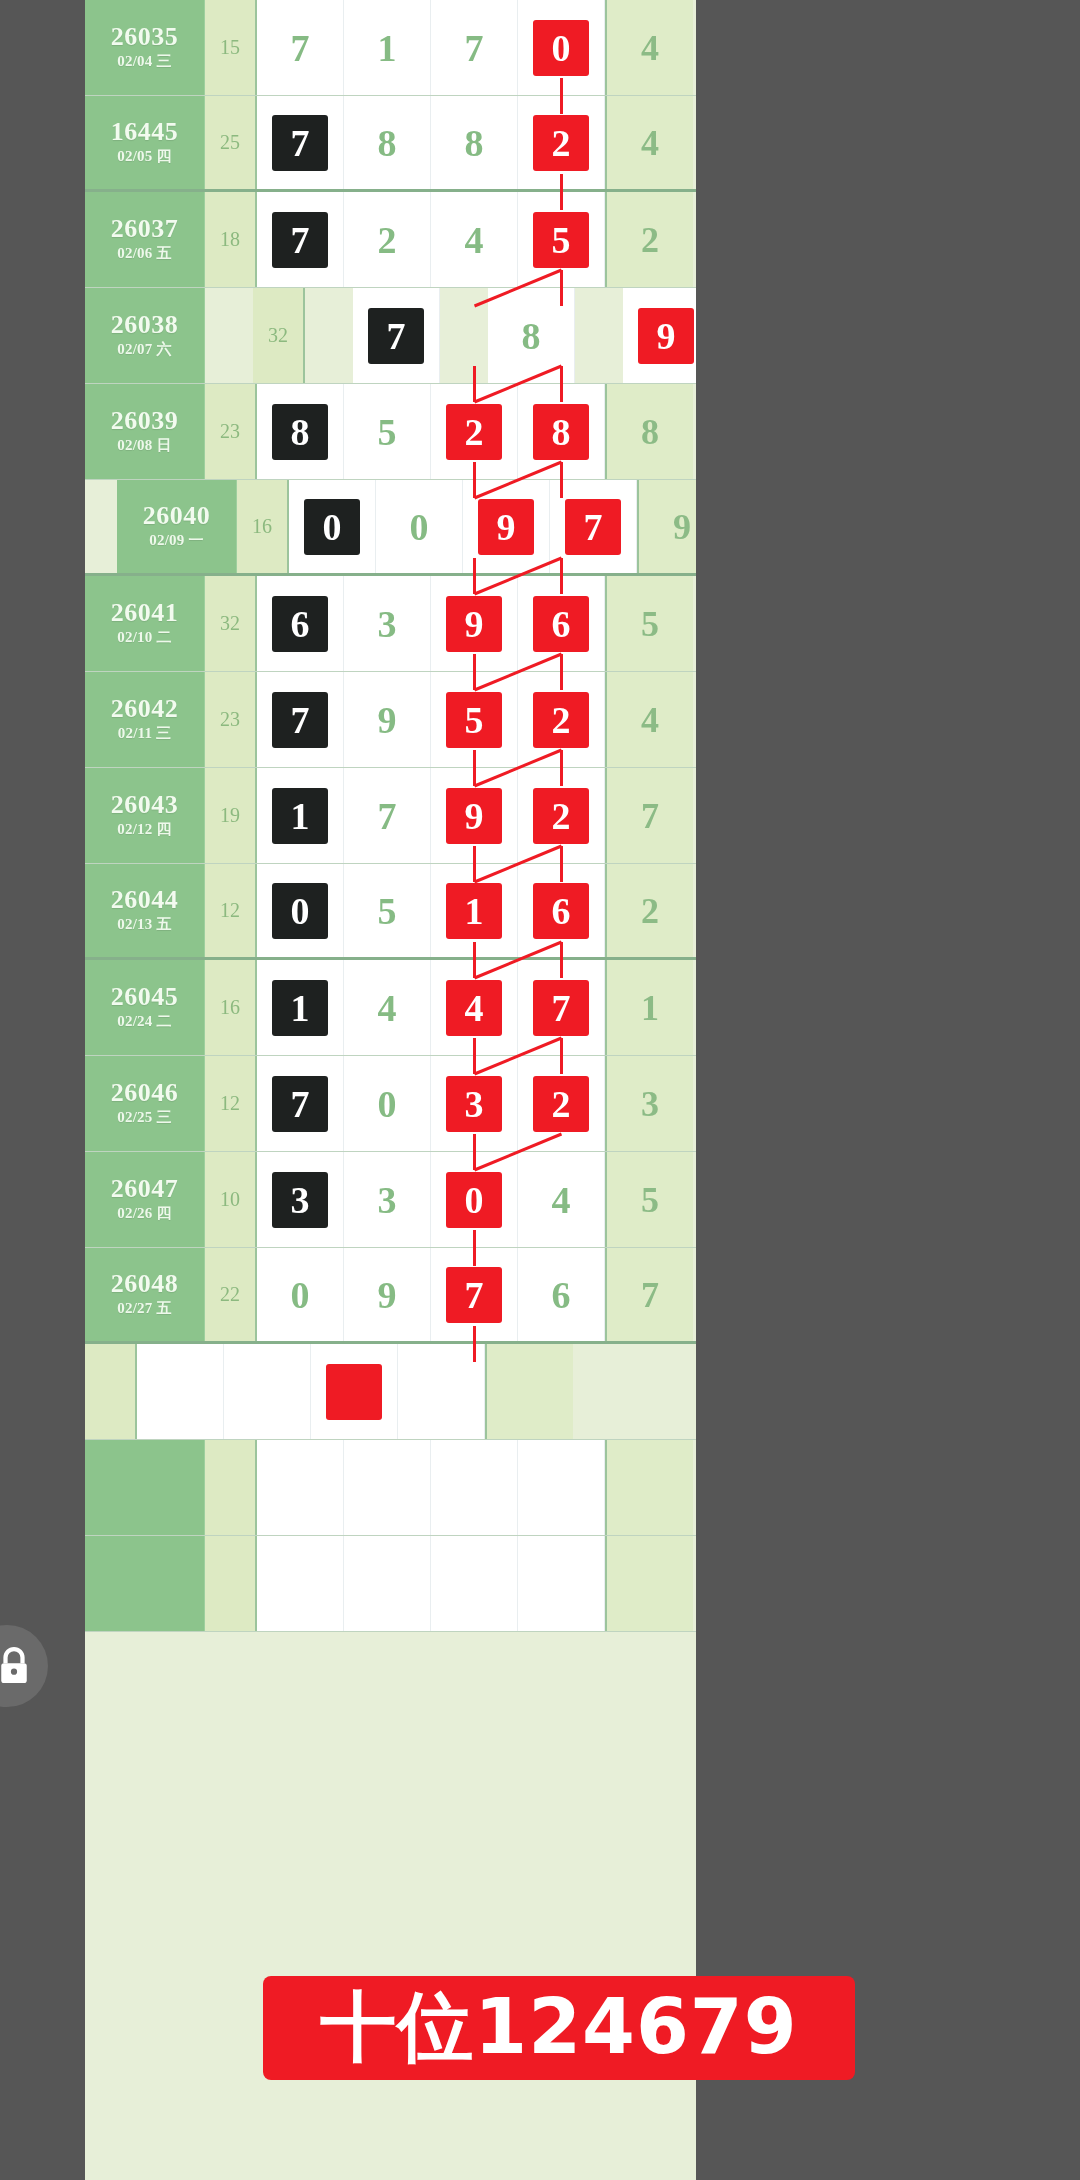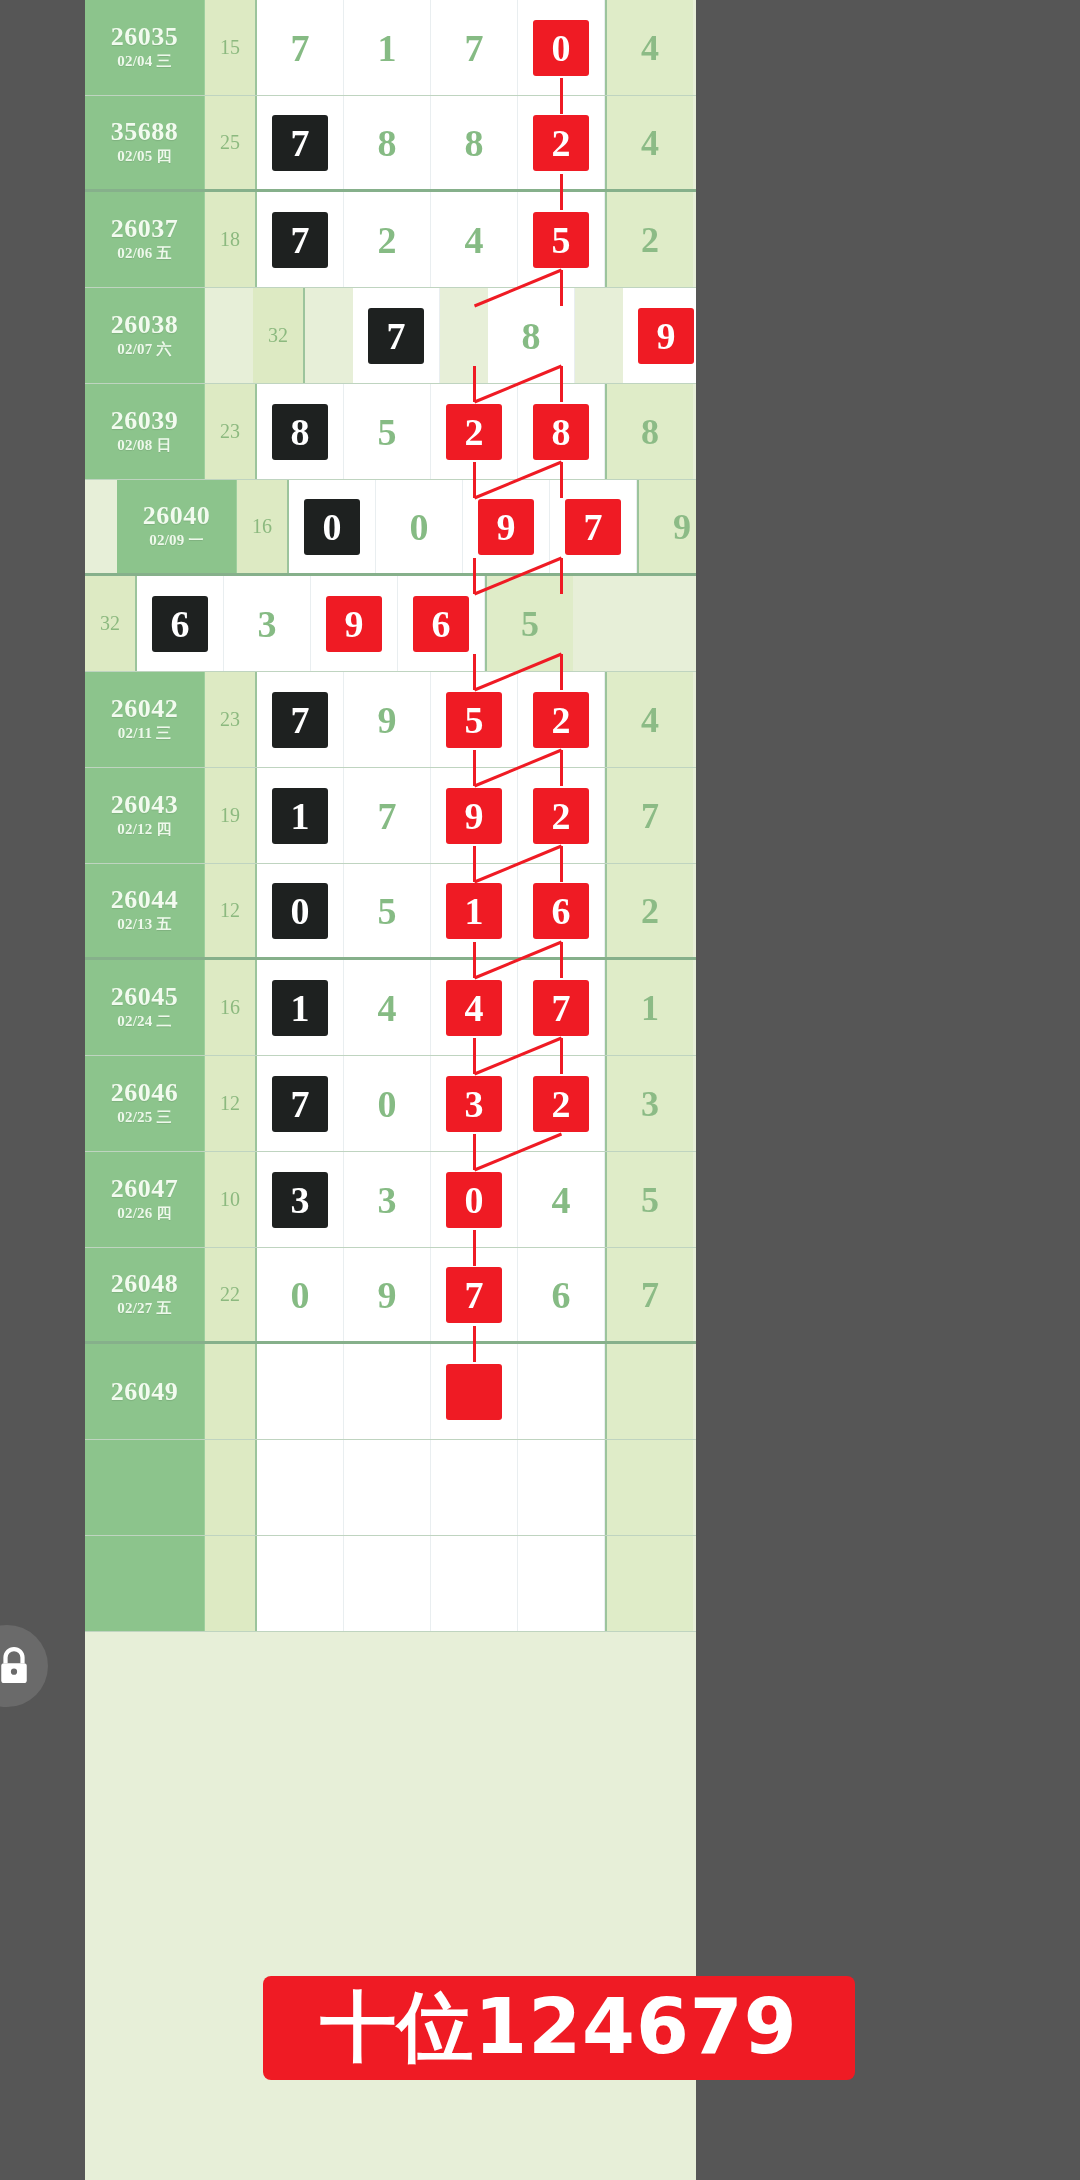--- a/index.html
+++ b/index.html
@@ -150,21 +150,21 @@
         <div class="c-num">
           <div class="num">7</div>
         </div>
         <div class="c-num">
           <div class="num red">0</div>
         </div>
         <div class="c-tail">4</div>
       </div>
       <div class="row sep-strong" style="height: 96px;">
         <div class="c-issue">
-          <div class="issue-no">35688</div>
+          <div class="issue-no">16445</div>
           <div class="issue-dt">02/05 四</div>
         </div>
         <div class="c-sum">25</div>
         <div class="c-num">
           <div class="num black">7</div>
         </div>
         <div class="c-num">
           <div class="num">8</div>
         </div>
         <div class="c-num">
@@ -249,20 +249,24 @@
         </div>
         <div class="c-num">
           <div class="num red">9</div>
         </div>
         <div class="c-num">
           <div class="num red">7</div>
         </div>
         <div class="c-tail">9</div>
       </div>
       <div class="row sep-light" style="height: 96px;">
+        <div class="c-issue">
+          <div class="issue-no">26041</div>
+          <div class="issue-dt">02/10 二</div>
+        </div>
         <div class="c-sum">32</div>
         <div class="c-num">
           <div class="num black">6</div>
         </div>
         <div class="c-num">
           <div class="num">3</div>
         </div>
         <div class="c-num">
           <div class="num red">9</div>
         </div>
@@ -405,24 +409,20 @@
         </div>
         <div class="c-num">
           <div class="num red">7</div>
         </div>
         <div class="c-num">
           <div class="num">6</div>
         </div>
         <div class="c-tail">7</div>
       </div>
       <div class="row sep-light" style="height: 96px;">
-        <div class="c-issue">
-          <div class="issue-no">26049</div>
-          <div class="issue-dt"></div>
-        </div>
         <div class="c-sum"></div>
         <div class="c-num">
           <div class="num"></div>
         </div>
         <div class="c-num">
           <div class="num"></div>
         </div>
         <div class="c-num">
           <div class="num red empty"></div>
         </div>

